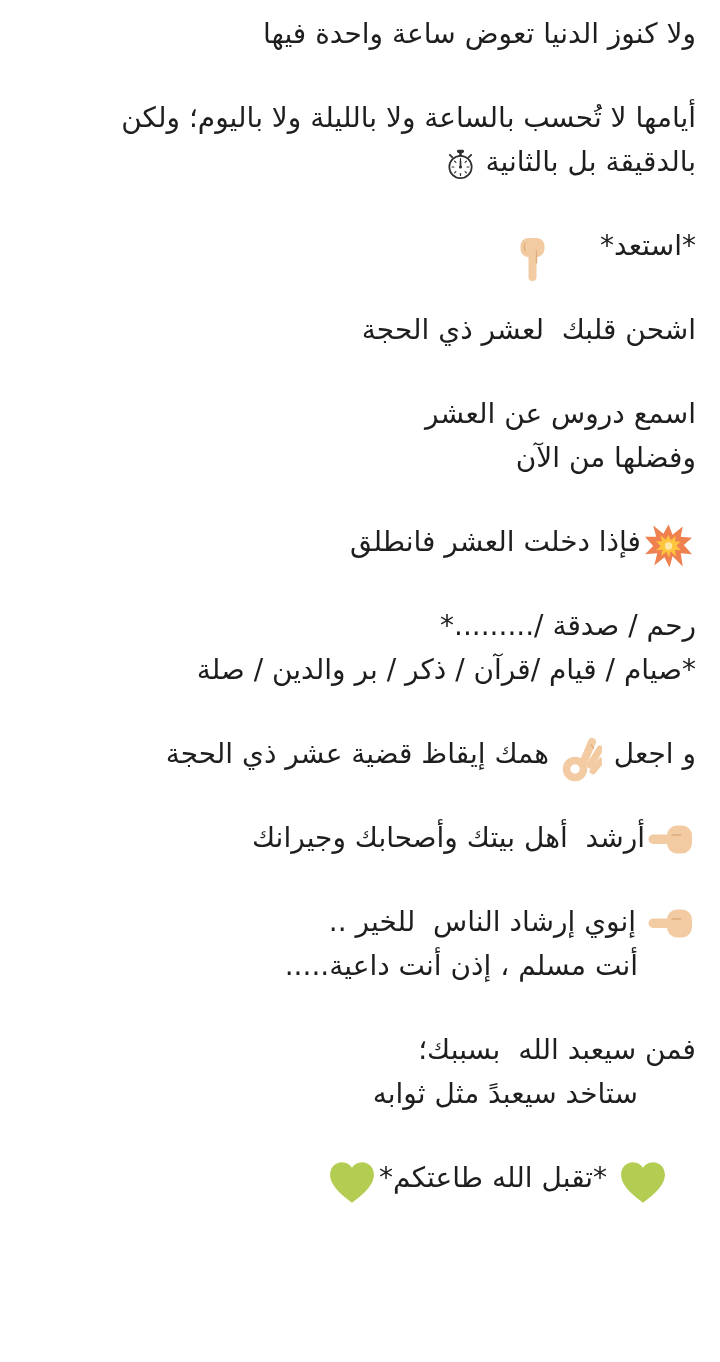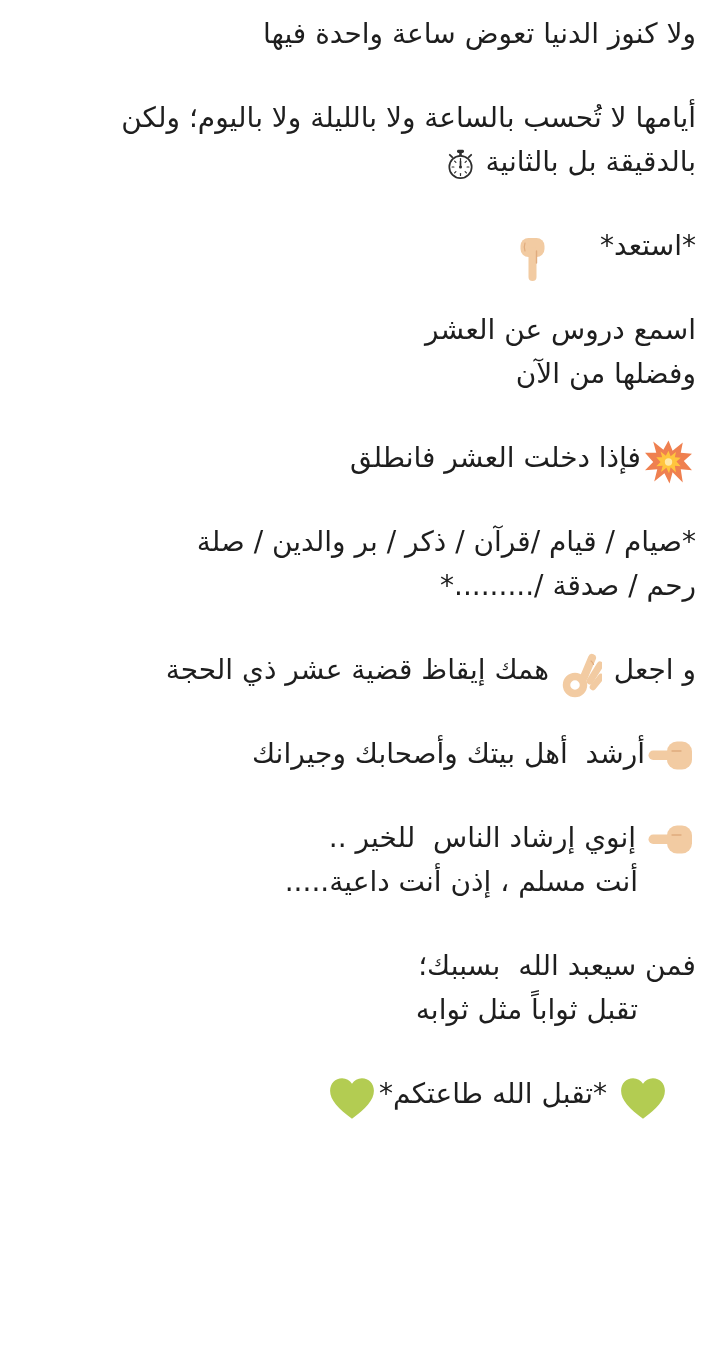--- a/index.html
+++ b/index.html
@@ -85,33 +85,36 @@
       </div>
       <div class="paragraph">
         <div class="line"><span>*استعد*</span><svg class="emoji emoji-backhand-index-pointing-down gap-before" viewBox="0 0 27 46">
     <rect x="1.5" y="1" width="24" height="19" rx="8" fill="var(--skin-tone)"></rect>
     <rect x="9.5" y="10" width="8" height="34" rx="4" fill="var(--skin-tone)"></rect>
     <path d="M17.5 14 v12" stroke="var(--skin-shade)" stroke-width="1.4" stroke-linecap="round" fill="none"></path>
     <path d="M6 6 q-1.5 4 0 8" stroke="var(--skin-shade)" stroke-width="1.2" stroke-linecap="round" fill="none"></path>
   </svg></div>
       </div>
       <div class="paragraph">
+        <div class="line"><span>اشحن قلبك  لعشر ذي الحجة</span></div>
+      </div>
+      <div class="paragraph">
         <div class="line"><span>اسمع دروس عن العشر</span></div>
         <div class="line"><span>وفضلها من الآن</span></div>
       </div>
       <div class="paragraph">
         <div class="line"><svg class="emoji emoji-collision" viewBox="0 0 48 44">
     <polygon fill="var(--collision-outer)" points="24,1 28,11 38,3 36,13 47,14 39,21 47,30 36,29 38,42 28,32 25,43 20,33 10,41 13,29 1,30 9,22 1,13 12,13 9,2 19,10"></polygon>
     <polygon fill="var(--collision-inner)" transform="translate(24 22) scale(0.52) translate(-24 -22)" points="24,1 28,11 38,3 36,13 47,14 39,21 47,30 36,29 38,42 28,32 25,43 20,33 10,41 13,29 1,30 9,22 1,13 12,13 9,2 19,10"></polygon>
     <circle cx="24" cy="22" r="3.6" fill="var(--collision-core)"></circle>
   </svg><span>فإذا دخلت العشر فانطلق</span></div>
       </div>
       <div class="paragraph">
+        <div class="line"><span>رحم / صدقة /.........*</span></div>
         <div class="line"><span>*صيام / قيام /قرآن / ذكر / بر والدين / صلة</span></div>
-        <div class="line"><span>رحم / صدقة /.........*</span></div>
       </div>
       <div class="paragraph">
         <div class="line"><span>و اجعل </span><svg class="emoji emoji-ok-hand" viewBox="0 0 41 45">
     <path d="M23 24 L31 5" stroke="var(--skin-tone)" stroke-width="8" stroke-linecap="round" fill="none"></path>
     <path d="M29 28 L39 12" stroke="var(--skin-tone)" stroke-width="7" stroke-linecap="round" fill="none"></path>
     <path d="M32 34 L40 24" stroke="var(--skin-tone)" stroke-width="6.5" stroke-linecap="round" fill="none"></path>
     <circle cx="14" cy="32" r="8.5" fill="none" stroke="var(--skin-tone)" stroke-width="7.5"></circle>
     <path d="M30 8 q2 1.5 2.5 3.5" stroke="var(--skin-shade)" stroke-width="1.2" stroke-linecap="round" fill="none"></path>
   </svg><span> همك إيقاظ قضية عشر ذي الحجة</span></div>
       </div>
@@ -125,21 +128,21 @@
       <div class="paragraph">
         <div class="line"><svg class="emoji emoji-backhand-index-pointing-left" viewBox="0 0 45 31">
     <rect x="0.5" y="10.5" width="30" height="9.5" rx="4.7" fill="var(--skin-tone)"></rect>
     <rect x="19" y="1.5" width="25" height="28" rx="10" fill="var(--skin-tone)"></rect>
     <path d="M24 11 h9" stroke="var(--skin-shade)" stroke-width="1.3" stroke-linecap="round" fill="none"></path>
   </svg><span> إنوي إرشاد الناس  للخير ..</span></div>
         <div class="line indent-md"><span>أنت مسلم ، إذن أنت داعية.....</span></div>
       </div>
       <div class="paragraph">
         <div class="line"><span>فمن سيعبد الله  بسببك؛</span></div>
-        <div class="line indent-md"><span>تقبل ثواباً مثل ثوابه</span></div>
+        <div class="line indent-md"><span>ستاخد سيعبدً مثل ثوابه</span></div>
       </div>
       <div class="paragraph">
         <div class="line indent-sm"><svg class="emoji emoji-green-heart" viewBox="0 0 46 42">
     <path d="M23 40 C10 30 2 22 2 13 C2 6 7 1 13.5 1 C17.5 1 21 3 23 6.5 C25 3 28.5 1 32.5 1 C39 1 44 6 44 13 C44 22 36 30 23 40 Z" fill="var(--heart-green)"></path>
   </svg><span> *تقبل الله طاعتكم*</span><svg class="emoji emoji-green-heart" viewBox="0 0 46 42">
     <path d="M23 40 C10 30 2 22 2 13 C2 6 7 1 13.5 1 C17.5 1 21 3 23 6.5 C25 3 28.5 1 32.5 1 C39 1 44 6 44 13 C44 22 36 30 23 40 Z" fill="var(--heart-green)"></path>
   </svg></div>
       </div>
     </div>
 </main>

